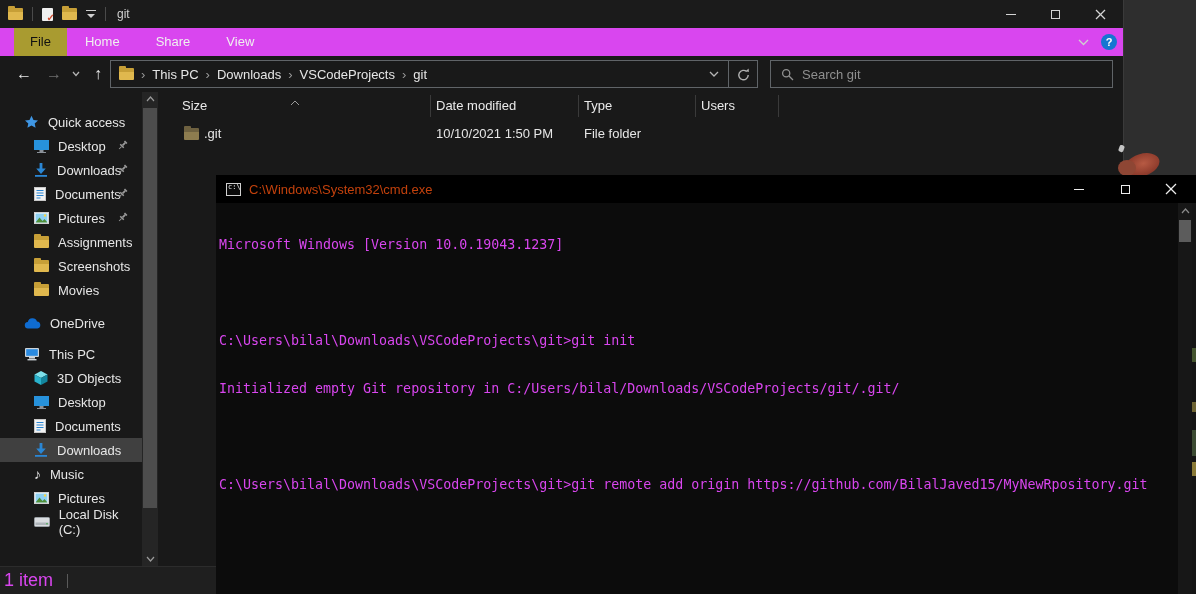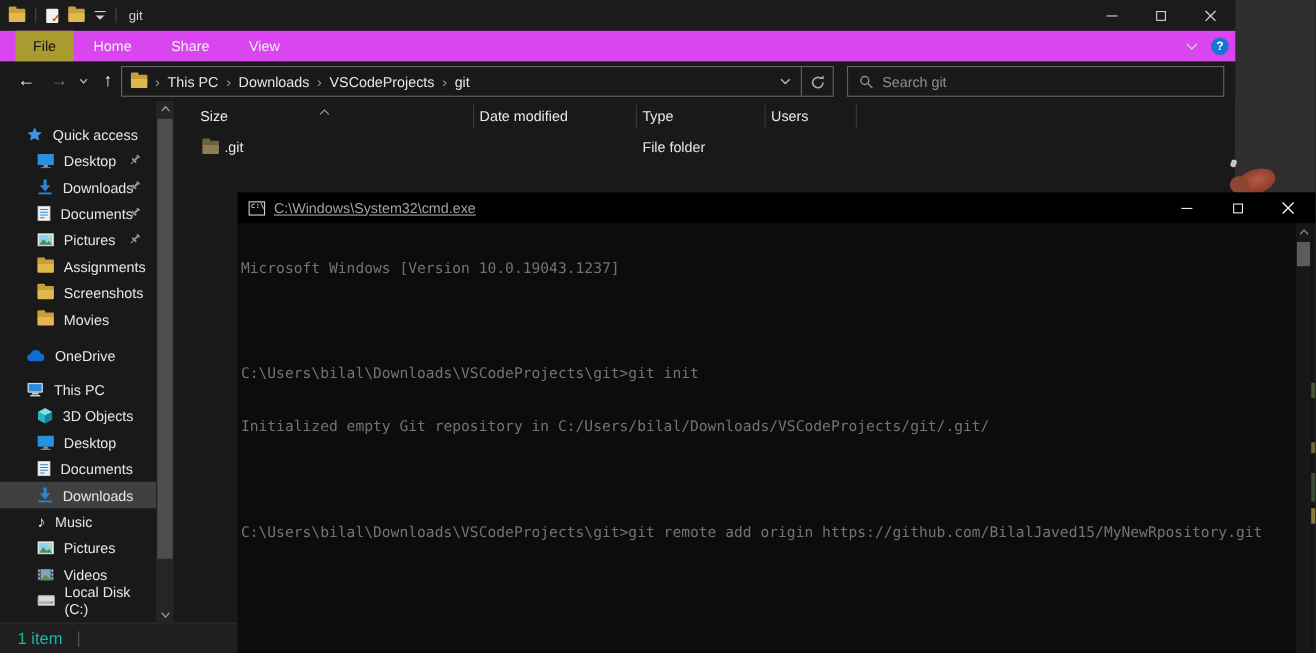--- a/index.html
+++ b/index.html
@@ -88,43 +88,43 @@
   .hdr { position:absolute; top:0; left:0; width:100%; height:28px; }
   .hdr .col { position:absolute; top:0; line-height:28px; font-size:13px; color:#eaeaea; }
   .hsep { position:absolute; top:3px; width:1px; height:22px; background:#3a3a3a; }
   .sortcaret { position:absolute; left:130px; top:0px; }
   .frow { position:absolute; top:28px; left:0; width:640px; height:28px; }
   .frow .cell { position:absolute; line-height:28px; font-size:13px; color:#e6e6e6; }
 
   
   .statusbar { position:absolute; left:0; top:566px; width:100%; height:28px; background:#1f1f1f;
                border-top:1px solid #2c2c2c; display:flex; align-items:center; }
-  .statusbar .txt { color:#14b8a6; font-size:15px; margin-left:16px; }
+  .statusbar .txt { color:#d946ef; font-size:18px; margin-left:4px; }
   .statusbar .vsep { width:1px; height:14px; background:#5a5a5a; margin-left:14px; }
 
   
   .hand { position:absolute; left:1117px; top:145px; width:46px; height:31px; z-index:2; overflow:hidden; }
   .hand .h1 { position:absolute; left:7px; top:9px; width:36px; height:22px; border-radius:50%;
     background:radial-gradient(ellipse at 55% 45%, #b75a43 0%, #8c3a2b 65%, #6d2b20 100%);
     transform:rotate(-18deg); }
   .hand .h2 { position:absolute; left:1px; top:15px; width:18px; height:16px; border-radius:50%;
     background:#8e4634; }
   .hand .h3 { position:absolute; left:2px; top:0px; width:5px; height:7px; background:#c4c4c4;
     border-radius:2px; transform:rotate(20deg); }
 
   
   .cmd { position:absolute; left:216px; top:175px; width:980px; height:419px; background:#0c0c0c; z-index:3; }
   .cmd-titlebar { position:absolute; left:0; top:0; width:100%; height:28px; background:#000;
                   display:flex; align-items:center; }
-  .cmd-title { color:#a3a3a3; font-size:13px; margin-left:8px;text-decoration:underline; }
+  .cmd-title { color:#c2410c; font-size:13px; margin-left:8px; }
   .cmd-titlebar .ic-cmd { margin-left:10px; }
   .cmd-controls { position:absolute; right:2px; top:0; height:28px; display:flex; }
   .cmd-controls .wc { width:46px; }
   .cmd-body { position:absolute; left:0; top:28px; right:18px; bottom:0; padding:2px 0 0 3px;
-    font-family:"DejaVu Sans Mono",monospace; font-size:13.3px; line-height:16px; color:#737373;
+    font-family:"DejaVu Sans Mono",monospace; font-size:13.3px; line-height:16px; color:#d946ef;
     white-space:pre; overflow:hidden; }
   .cl { min-height:16px; }
   .cmd-scroll { position:absolute; right:4px; top:28px; width:14px; bottom:0; background:#171717; }
   .cmd-scroll .arrow { position:absolute; left:0; top:1px; width:14px; height:14px;
     display:flex; align-items:center; justify-content:center; }
   .cmd-scroll .thumb { position:absolute; left:1px; top:17px; width:12px; height:22px; background:#5c5c5c; }
 
   .speck { position:absolute; width:4px; z-index:4; }
 </style>
 </head>
@@ -380,36 +380,20 @@
       <div class="sitem lvl1">
         <svg width="15" height="12">
             <rect x="0.5" y="0.5" width="14" height="11" fill="#ffffff" stroke="#d0d0d0"></rect>
             <rect x="1.5" y="1.5" width="12" height="9" fill="#8ed0f2"></rect>
             <path d="M1.5 10.5l4-5 3 3.5 2-2 3 3.5z" fill="#4f8f3a"></path>
             <circle cx="11" cy="3.5" r="1.2" fill="#f6d44a"></circle>
           </svg>
         <span>Pictures</span>
       </div>
       <div class="sitem lvl1">
-        <svg width="15" height="11">
-            <rect width="15" height="11" fill="#474747"></rect>
-            <rect x="3" y="0.5" width="9" height="10" fill="#7aa7c7"></rect>
-            <path d="M3 10.5l4.5-5 4.5 5z" fill="#5d8a4a"></path>
-            <g fill="#d5d5d5">
-              <rect x="0.8" y="1" width="1.3" height="1.6"></rect>
-              <rect x="0.8" y="4.5" width="1.3" height="1.6"></rect>
-              <rect x="0.8" y="8" width="1.3" height="1.6"></rect>
-              <rect x="12.9" y="1" width="1.3" height="1.6"></rect>
-              <rect x="12.9" y="4.5" width="1.3" height="1.6"></rect>
-              <rect x="12.9" y="8" width="1.3" height="1.6"></rect>
-            </g>
-          </svg>
-        <span>Videos</span>
-      </div>
-      <div class="sitem lvl1">
         <svg width="16" height="10">
             <rect x="0.5" y="0.5" width="15" height="9" rx="1" fill="#d9dcdf" stroke="#9aa0a5"></rect>
             <rect x="1.5" y="5.5" width="13" height="2.5" fill="#aeb4b9"></rect>
             <circle cx="13" cy="6.8" r="0.8" fill="#3fae49"></circle>
           </svg>
         <span>Local Disk (C:)</span>
       </div>
     </div>
 
     <div class="side-scroll">
@@ -440,20 +424,21 @@
         <span class="hsep" style="left:270px;"></span>
         <span class="hsep" style="left:418px;"></span>
         <span class="hsep" style="left:535px;"></span>
         <span class="hsep" style="left:618px;"></span>
       </div>
       <div class="frow">
         <span class="ic ic-folder dim" style="position:absolute; left:24px; top:8px;">
             <i></i>
           </span>
         <span class="cell" style="left:44px;text-align:center;">.git</span>
+        <span class="cell" style="left:276px;">10/10/2021 1:50 PM</span>
         <span class="cell" style="left:424px;">File folder</span>
         <span class="cell" style="left:541px;"></span>
       </div>
     </div>
 
     <div class="statusbar">
       <span class="txt">1 item</span>
       <span class="vsep"></span>
     </div>
   </div>

